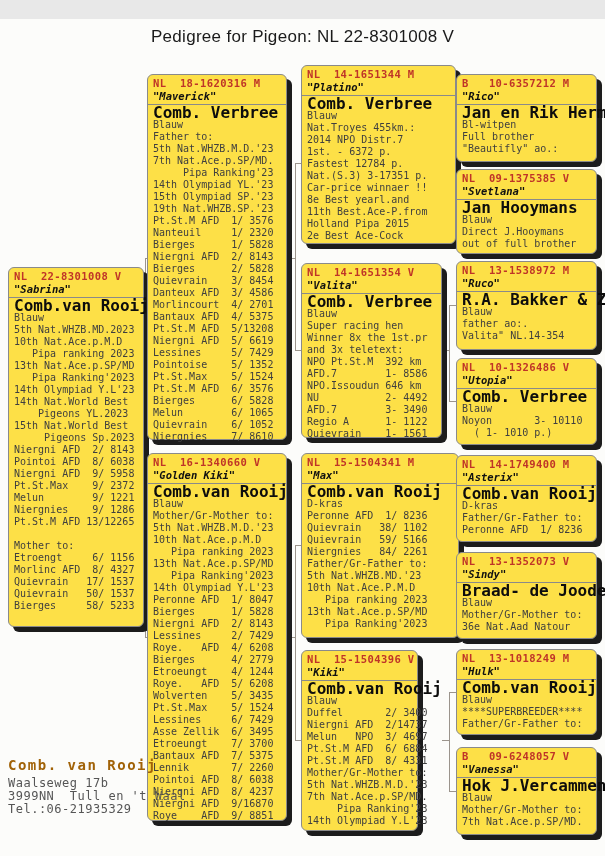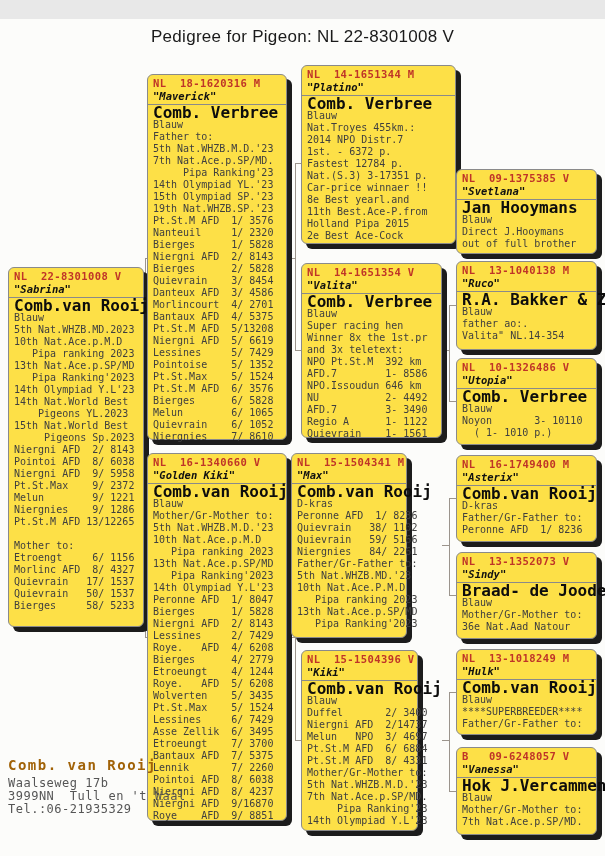--- a/index.html
+++ b/index.html
@@ -191,21 +191,21 @@
 and 3x teletext:
 NPO Pt.St.M  392 km
 AFD.7        1- 8586
 NPO.Issoudun 646 km
 NU           2- 4492
 AFD.7        3- 3490
 Regio A      1- 1122
 Quievrain    1- 1561</pre>
   </div>
 
-  <div class="box" style="left:291px;top:434px;width:116px;height:185px">
+  <div class="box" style="left:301px;top:434px;width:158px;height:185px">
     <div class="ring">NL  15-1504341 M</div>
     <div class="pname">"Max"</div>
     <div class="owner">Comb.van Rooij</div>
     <pre class="bodytext">D-kras
 Peronne AFD  1/ 8236
 Quievrain   38/ 1102
 Quievrain   59/ 5166
 Niergnies   84/ 2261
 Father/Gr-Father to:
 5th Nat.WHZB.MD.'23
@@ -225,50 +225,58 @@
 Melun   NPO  3/ 4697
 Pt.St.M AFD  6/ 6884
 Pt.St.M AFD  8/ 4331
 Mother/Gr-Mother to:
 5th Nat.WHZB.M.D.'23
 7th Nat.Ace.p.SP/MD.
      Pipa Ranking'23
 14th Olympiad Y.L'23</pre>
   </div>
 
+  <div class="box" style="left:456px;top:55px;width:141px;height:88px">
+    <div class="ring">B   10-6357212 M</div>
+    <div class="pname">"Rico"</div>
+    <div class="owner">Jan en Rik Hermans</div>
+    <pre class="bodytext">Bl-witpen
+Full brother
+"Beautifly" ao.:</pre>
+  </div>
 
   <div class="box" style="left:456px;top:150px;width:141px;height:85px">
     <div class="ring">NL  09-1375385 V</div>
     <div class="pname">"Svetlana"</div>
     <div class="owner">Jan Hooymans</div>
     <pre class="bodytext">Blauw
 Direct J.Hooymans
 out of full brother</pre>
   </div>
 
   <div class="box" style="left:456px;top:242px;width:141px;height:89px">
-    <div class="ring">NL  13-1040138 M</div>
+    <div class="ring">NL  13-1538972 M</div>
     <div class="pname">"Ruco"</div>
     <div class="owner">R.A. Bakker &amp; Zn</div>
     <pre class="bodytext">Blauw
 father ao:.
 Valita" NL.14-354</pre>
   </div>
 
   <div class="box" style="left:456px;top:339px;width:141px;height:87px">
     <div class="ring">NL  10-1326486 V</div>
     <div class="pname">"Utopia"</div>
     <div class="owner">Comb. Verbree</div>
     <pre class="bodytext">Blauw
 Noyon       3- 10110
   ( 1- 1010 p.)</pre>
   </div>
 
   <div class="box" style="left:456px;top:436px;width:141px;height:87px">
-    <div class="ring">NL  16-1749400 M</div>
+    <div class="ring">NL  14-1749400 M</div>
     <div class="pname">"Asterix"</div>
     <div class="owner">Comb.van Rooij</div>
     <pre class="bodytext">D-kras
 Father/Gr-Father to:
 Peronne AFD  1/ 8236</pre>
   </div>
 
   <div class="box" style="left:456px;top:533px;width:141px;height:87px">
     <div class="ring">NL  13-1352073 V</div>
     <div class="pname">"Sindy"</div>

